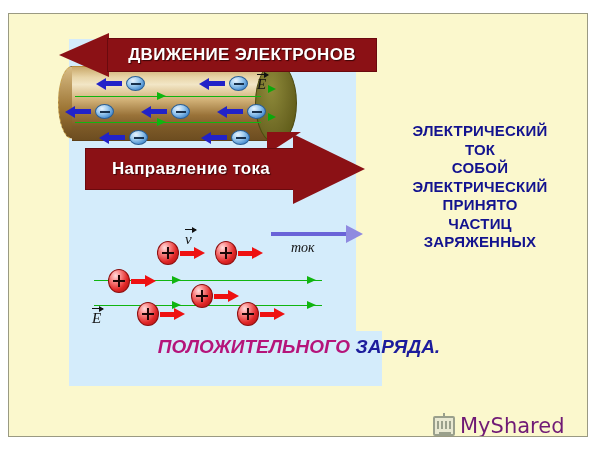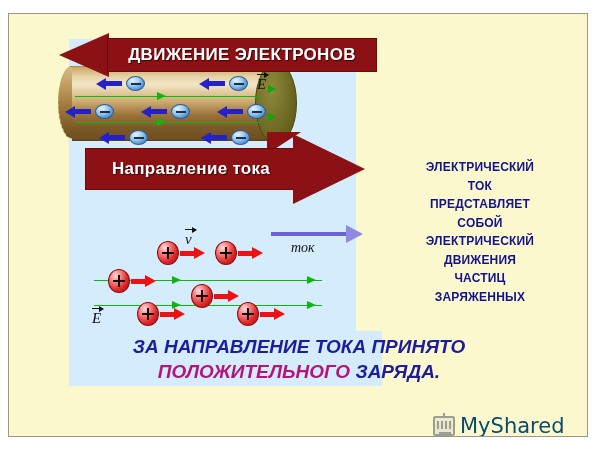--- a/index.html
+++ b/index.html
@@ -170,37 +170,37 @@
   #tok-label{
     position:absolute;left:282px;top:226px;
     font-family:"Liberation Serif", serif;font-style:italic;
     font-size:14px;color:#111;
   }
 
   
   #deftext{
     position:absolute;left:362px;top:108px;width:218px;
     text-align:center;color:#13138f;font-weight:bold;
-    font-size:12px;line-height:18.5px;letter-spacing:.2px;margin-top:36px;
+    font-size:15px;line-height:18.5px;letter-spacing:.2px;
   }
   #deftext div{white-space:nowrap;}
 
   
   #bottomtext{
     position:absolute;left:20px;top:320px;width:540px;
     text-align:center;color:#1c1c9c;font-weight:bold;font-style:italic;
     font-size:19px;line-height:25px;
   }
   #bottomtext .l3 .hi{color:#b5147a;}
 
   
   #watermark{
     position:absolute;left:424px;top:400px;
     display:flex;align-items:center;gap:5px;
-    color:#0c4a6e;font-size:21px;font-family:"DejaVu Sans", sans-serif;
+    color:#701a75;font-size:21px;font-family:"DejaVu Sans", sans-serif;
   }
   #wm-icon{
     width:22px;height:20px;position:relative;
     border:2px solid #9aa08c;border-radius:2px;box-sizing:border-box;
     background:#e9e9d2;
   }
   #wm-icon::before{
     content:"";position:absolute;left:2px;top:3px;width:14px;height:8px;
     background:repeating-linear-gradient(to right,#9aa08c 0 2px,transparent 2px 4px);
   }
@@ -305,30 +305,28 @@
       <span>E</span>
     </div>
 
     <div id="tok-arrow"></div>
     <div id="tok-label">ток</div>
   </div>
 
   <div id="deftext">
     <div>ЭЛЕКТРИЧЕСКИЙ</div>
     <div>ТОК</div>
-    <div>ПРЕДСТАВЛЯЕТ</div>
     <div>СОБОЙ</div>
     <div>ЭЛЕКТРИЧЕСКИЙ</div>
-    <div>ДВИЖЕНИЯ</div>
+    <div>ПРИНЯТО</div>
     <div>ЧАСТИЦ</div>
     <div>ЗАРЯЖЕННЫХ</div>
   </div>
 
   <div id="bottomtext">
-    <div>ЗА НАПРАВЛЕНИЕ ТОКА ПРИНЯТО</div>
     <div class="l3"><span class="hi">ПОЛОЖИТЕЛЬНОГО</span><span> ЗАРЯДА.</span></div>
   </div>
 
   <div id="watermark">
     <span id="wm-icon"></span>
     <span>MyShared</span>
   </div>
   <div id="wm-stand"></div>
 
 </div>

